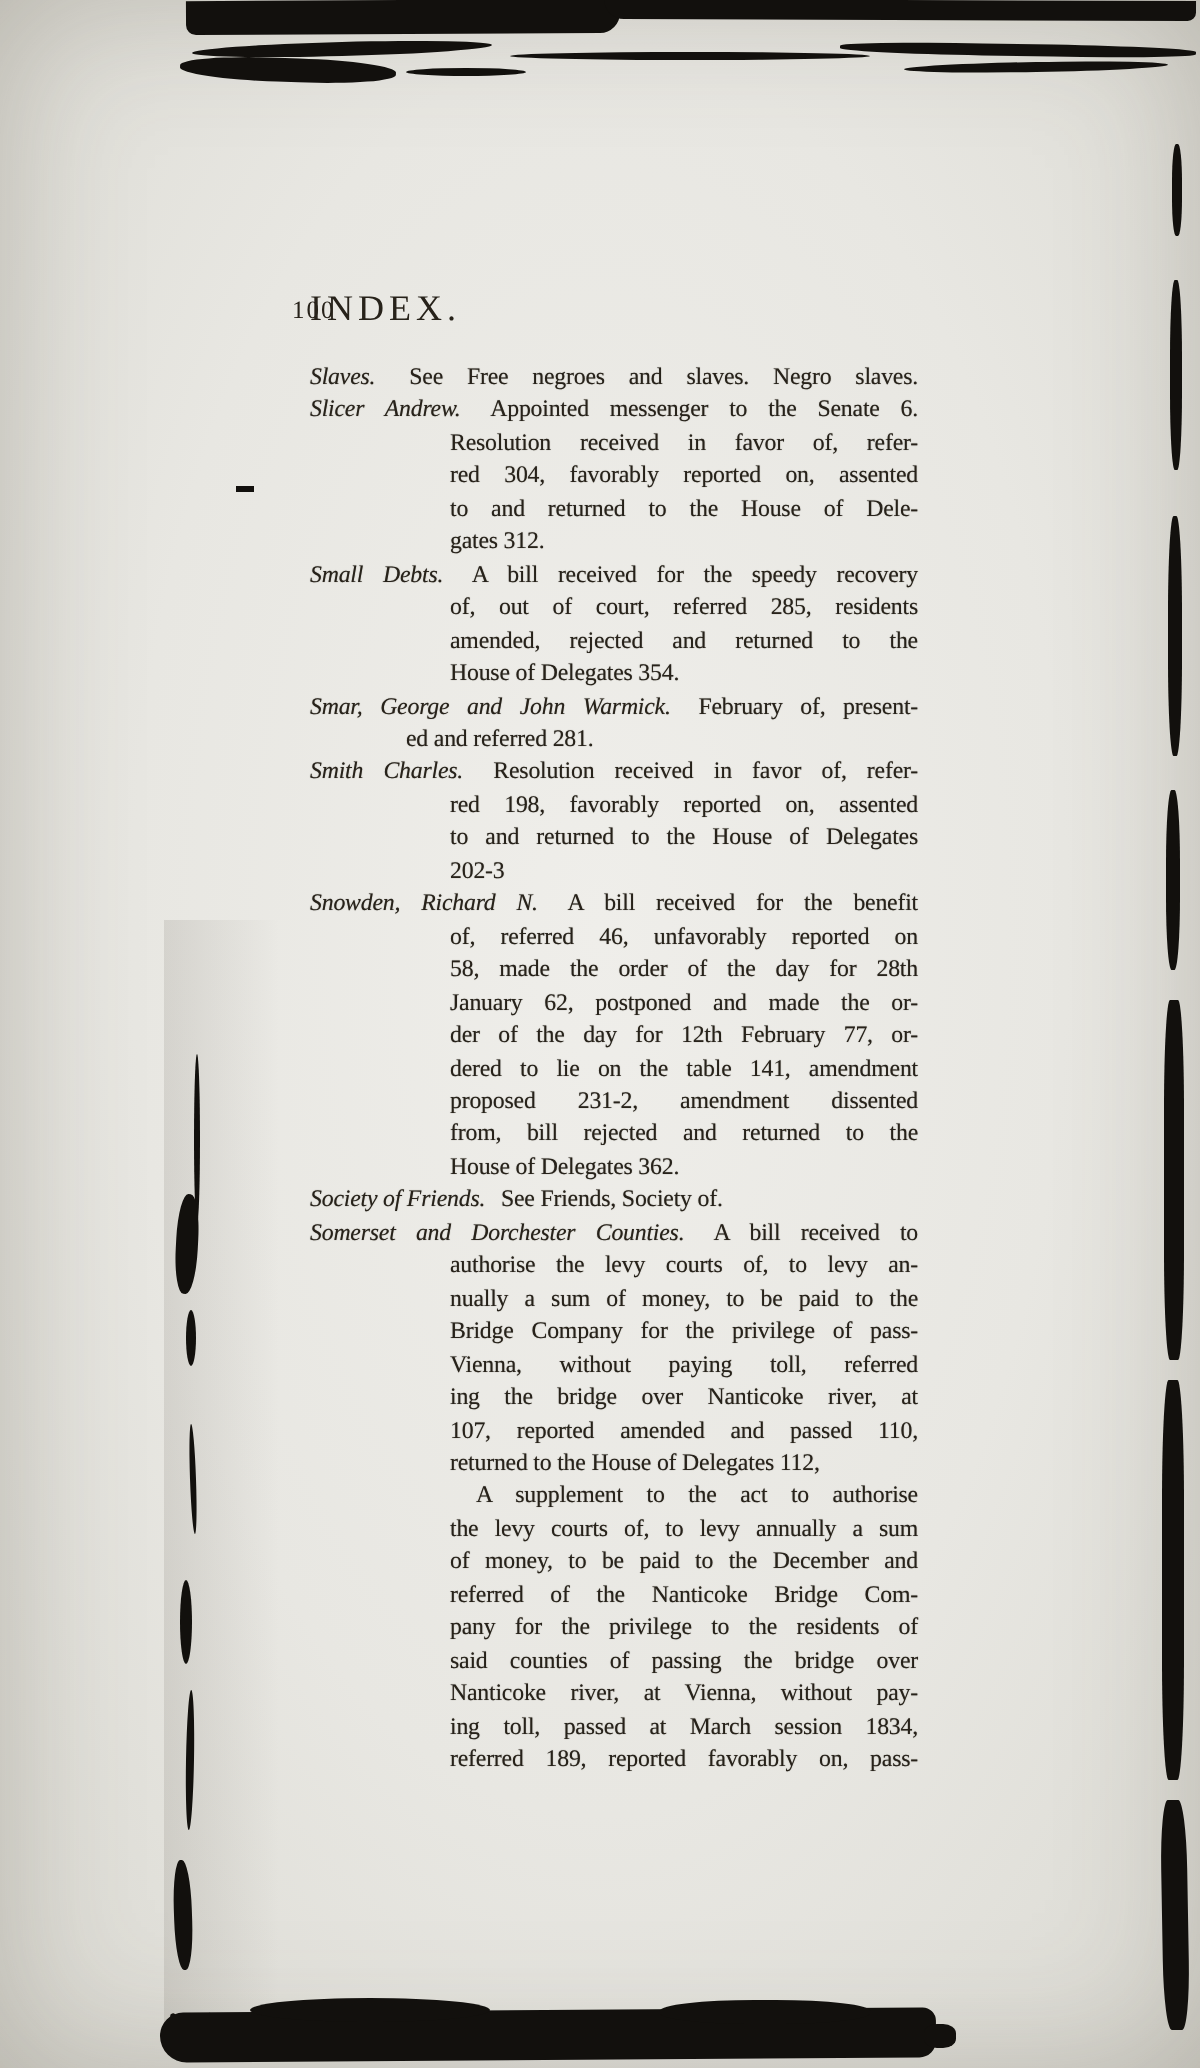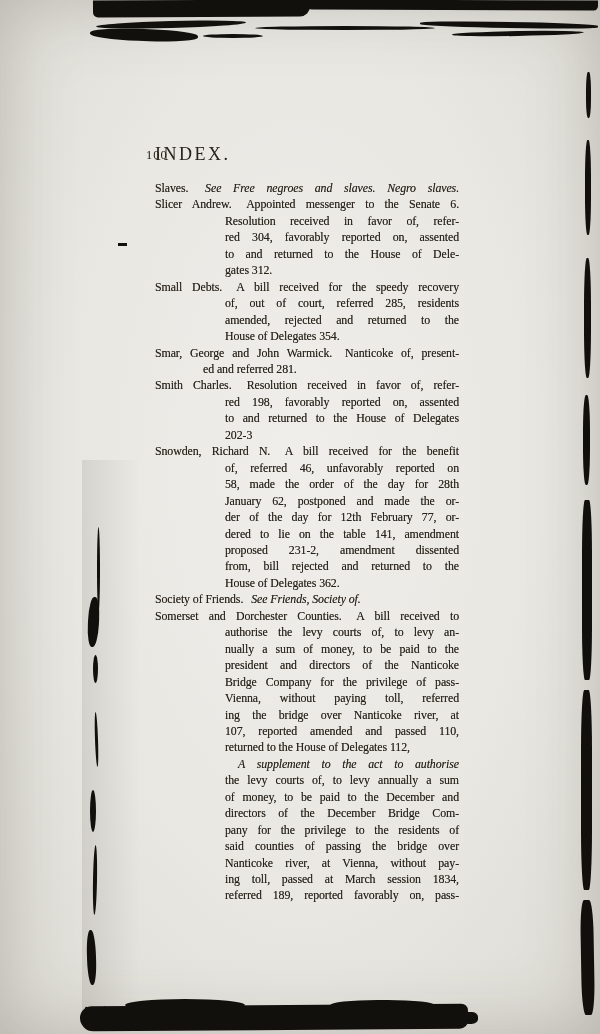--- a/index.html
+++ b/index.html
@@ -30,23 +30,23 @@
   }
   .entries {
     position:absolute; left:155px; top:180px; width:304px;
     font-size:11.9px; line-height:16.45px; letter-spacing:-0.1px;
     color:var(--ink,#27221a);
     text-shadow:0 0 0.5px rgba(39,34,26,0.55);
   }
   .line { text-align:justify; text-align-last:justify; }
   .line.ragged { text-align-last:left; }
   .cont { margin-left:70px; }
-  .para { text-indent:13px;font-style:italic; }
-  .term { padding-right:5px; }
-  .italic { font-style:italic; }
+  .para { text-indent:13px; }
+  .term { font-style:italic; padding-right:5px; }
+  .italic { }
   .artifact { position:absolute; background:var(--artifact,#12100d); }
 </style>
 </head>
 <body>
 
 <div class="scan">
 
   <div class="left-shade"></div>
 
   <div class="artifact" style="left:93px; top:0; width:217px; height:17px; border-radius:0 0 10px 5px; transform:rotate(-0.3deg);"></div>
@@ -97,21 +97,21 @@
         <div class="line cont">to and returned to the House of Dele-</div>
         <div class="line cont ragged">gates 312.</div>
       </div>
       <div>
         <div class="line first"><span class="term">Small Debts.</span> <span class="">A bill received for the speedy recovery</span></div>
         <div class="line cont">of, out of court, referred 285, residents</div>
         <div class="line cont">amended, rejected and returned to the</div>
         <div class="line cont ragged">House of Delegates 354.</div>
       </div>
       <div>
-        <div class="line first"><span class="term">Smar, George and John Warmick.</span> <span class="">Nanticoke of, present-</span></div>
+        <div class="line first"><span class="term">Smar, George and John Warmick.</span> <span class="">February of, present-</span></div>
         <div class="line cont ragged" style="margin-left: 48px;">ed and referred 281.</div>
       </div>
       <div>
         <div class="line first"><span class="term">Smith Charles.</span> <span class="">Resolution received in favor of, refer-</span></div>
         <div class="line cont">red 198, favorably reported on, assented</div>
         <div class="line cont">to and returned to the House of Delegates</div>
         <div class="line cont ragged">202-3</div>
       </div>
       <div>
         <div class="line first"><span class="term">Snowden, Richard N.</span> <span class="">A bill received for the benefit</span></div>
@@ -124,30 +124,29 @@
         <div class="line cont">from, bill rejected and returned to the</div>
         <div class="line cont ragged">House of Delegates 362.</div>
       </div>
       <div>
         <div class="line first ragged"><span class="term">Society of Friends.</span> <span class="italic">See Friends, Society of.</span></div>
       </div>
       <div>
         <div class="line first"><span class="term">Somerset and Dorchester Counties.</span> <span class="">A bill received to</span></div>
         <div class="line cont">authorise the levy courts of, to levy an-</div>
         <div class="line cont">nually a sum of money, to be paid to the</div>
-        <div class="line cont">president and directors of the Nanticoke</div>
         <div class="line cont">Bridge Company for the privilege of pass-</div>
         <div class="line cont">Vienna, without paying toll, referred</div>
         <div class="line cont">ing the bridge over Nanticoke river, at</div>
         <div class="line cont">107, reported amended and passed 110,</div>
         <div class="line cont ragged">returned to the House of Delegates 112,</div>
         <div class="line cont para">A supplement to the act to authorise</div>
         <div class="line cont">the levy courts of, to levy annually a sum</div>
         <div class="line cont">of money, to be paid to the December and</div>
-        <div class="line cont">directors of the December Bridge Com-</div>
+        <div class="line cont">referred of the Nanticoke Bridge Com-</div>
         <div class="line cont">pany for the privilege to the residents of</div>
         <div class="line cont">said counties of passing the bridge over</div>
         <div class="line cont">Nanticoke river, at Vienna, without pay-</div>
         <div class="line cont">ing toll, passed at March session 1834,</div>
         <div class="line cont">referred 189, reported favorably on, pass-</div>
       </div>
     </div>
 
 </div>
 

